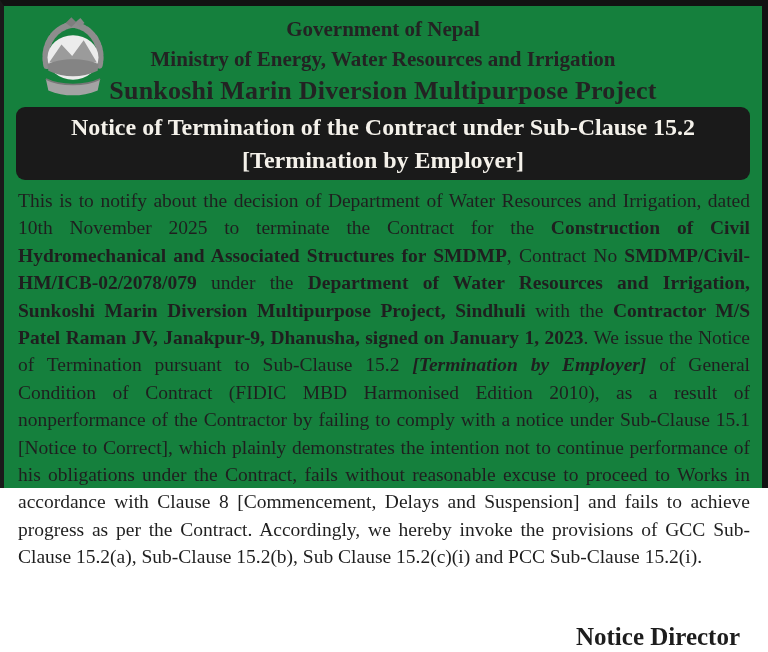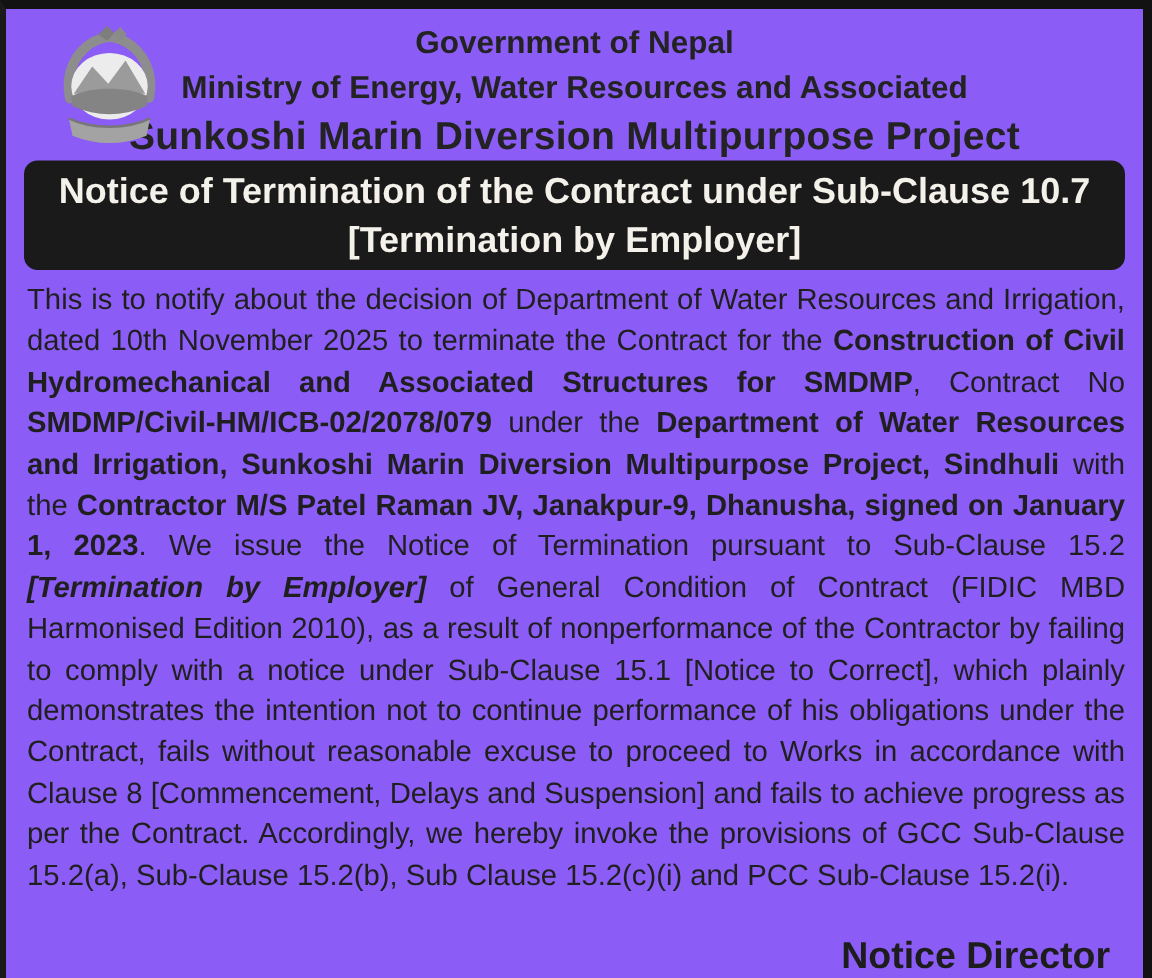--- a/index.html
+++ b/index.html
@@ -1,25 +1,25 @@
 <!DOCTYPE html>
 <html><head>
 <meta charset="utf-8">
 <style>
   * { margin: 0; padding: 0; box-sizing: border-box; }
   html, body { width: 768px; height: 652px; overflow: hidden; background: #ffffff; }
   .page {
     position: relative;
     width: 768px;
-    height: 652px;
-    background: #8b5cf6;
+    height: 488px;
+    background: #15803d;
     border-top: 6px solid #121212;
     border-left: 4px solid #1a1a1a;
     border-right: 6px solid #121212;
-    font-family: Liberation Sans, sans-serif;
+    font-family: Liberation Serif, serif;
     color: #1e1e1e;
   }
   .header { position: relative; padding-top: 8px; text-align: center; }
   .logo {
     position: absolute;
     left: 32px;
     top: 6px;
     width: 74px;
     height: 96px;
   }
@@ -76,26 +76,26 @@
         <path d="M36,10 l7,-7 l6,6 l-6,6 z" fill="#7e7e7e"></path>
         <path d="M48,9 l6,-5 l5,6 l-6,5 z" fill="#8a8a8a"></path>
         <ellipse cx="45" cy="52" rx="31" ry="27" fill="#ececec"></ellipse>
         <path d="M16,58 L31,36 L44,50 L58,31 L74,58 Z" fill="#9b9b9b"></path>
         <path d="M14,60 C30,52 60,52 76,60 L75,68 C55,77 35,77 15,68 Z" fill="#848484"></path>
         <path d="M12,78 C30,87 60,87 78,78 L75,92 C55,100 35,100 15,92 Z" fill="#a3a3a3"></path>
         <path d="M12,78 C30,87 60,87 78,78" fill="none" stroke="#777777" stroke-width="2"></path>
       </svg>
     </div>
     <div class="h-line h-line-1">Government of Nepal</div>
-    <div class="h-line h-line-2">Ministry of Energy, Water Resources and Associated</div>
+    <div class="h-line h-line-2">Ministry of Energy, Water Resources and Irrigation</div>
     <div class="h-line h-line-4">Sunkoshi Marin Diversion Multipurpose Project</div>
   </div>
 
   <div class="title-banner">
-    <div>Notice of Termination of the Contract under Sub-Clause 10.7</div>
+    <div>Notice of Termination of the Contract under Sub-Clause 15.2</div>
     <div>[Termination by Employer]</div>
   </div>
 
   <div class="body-text"><span class="seg-regular">This is to notify about the decision of Department of Water Resources and Irrigation, dated 10th November 2025 to terminate the Contract for the </span><span class="seg-bold">Construction of Civil Hydromechanical and Associated Structures for SMDMP</span><span class="seg-regular">, Contract No </span><span class="seg-bold">SMDMP/Civil-HM/ICB-02/2078/079</span><span class="seg-regular"> under the </span><span class="seg-bold">Department of Water Resources and Irrigation, Sunkoshi Marin Diversion Multipurpose Project, Sindhuli</span><span class="seg-regular"> with the </span><span class="seg-bold">Contractor M/S Patel Raman JV, Janakpur-9, Dhanusha, signed on January 1, 2023</span><span class="seg-regular">. We issue the Notice of Termination pursuant to Sub-Clause 15.2 </span><span class="seg-bold-italic">[Termination by Employer]</span><span class="seg-regular"> of General Condition of Contract (FIDIC MBD Harmonised Edition 2010), as a result of nonperformance of the Contractor by failing to comply with a notice under Sub-Clause 15.1 [Notice to Correct], which plainly demonstrates the intention not to continue performance of his obligations under the Contract, fails without reasonable excuse to proceed to Works in accordance with Clause 8 [Commencement, Delays and Suspension] and fails to achieve progress as per the Contract. Accordingly, we hereby invoke the provisions of GCC Sub-Clause 15.2(a), Sub-Clause 15.2(b), Sub Clause 15.2(c)(i) and PCC Sub-Clause 15.2(i).</span></div>
 
   <div class="signature">Notice Director</div>
 
 </div>
 
 </body></html>

